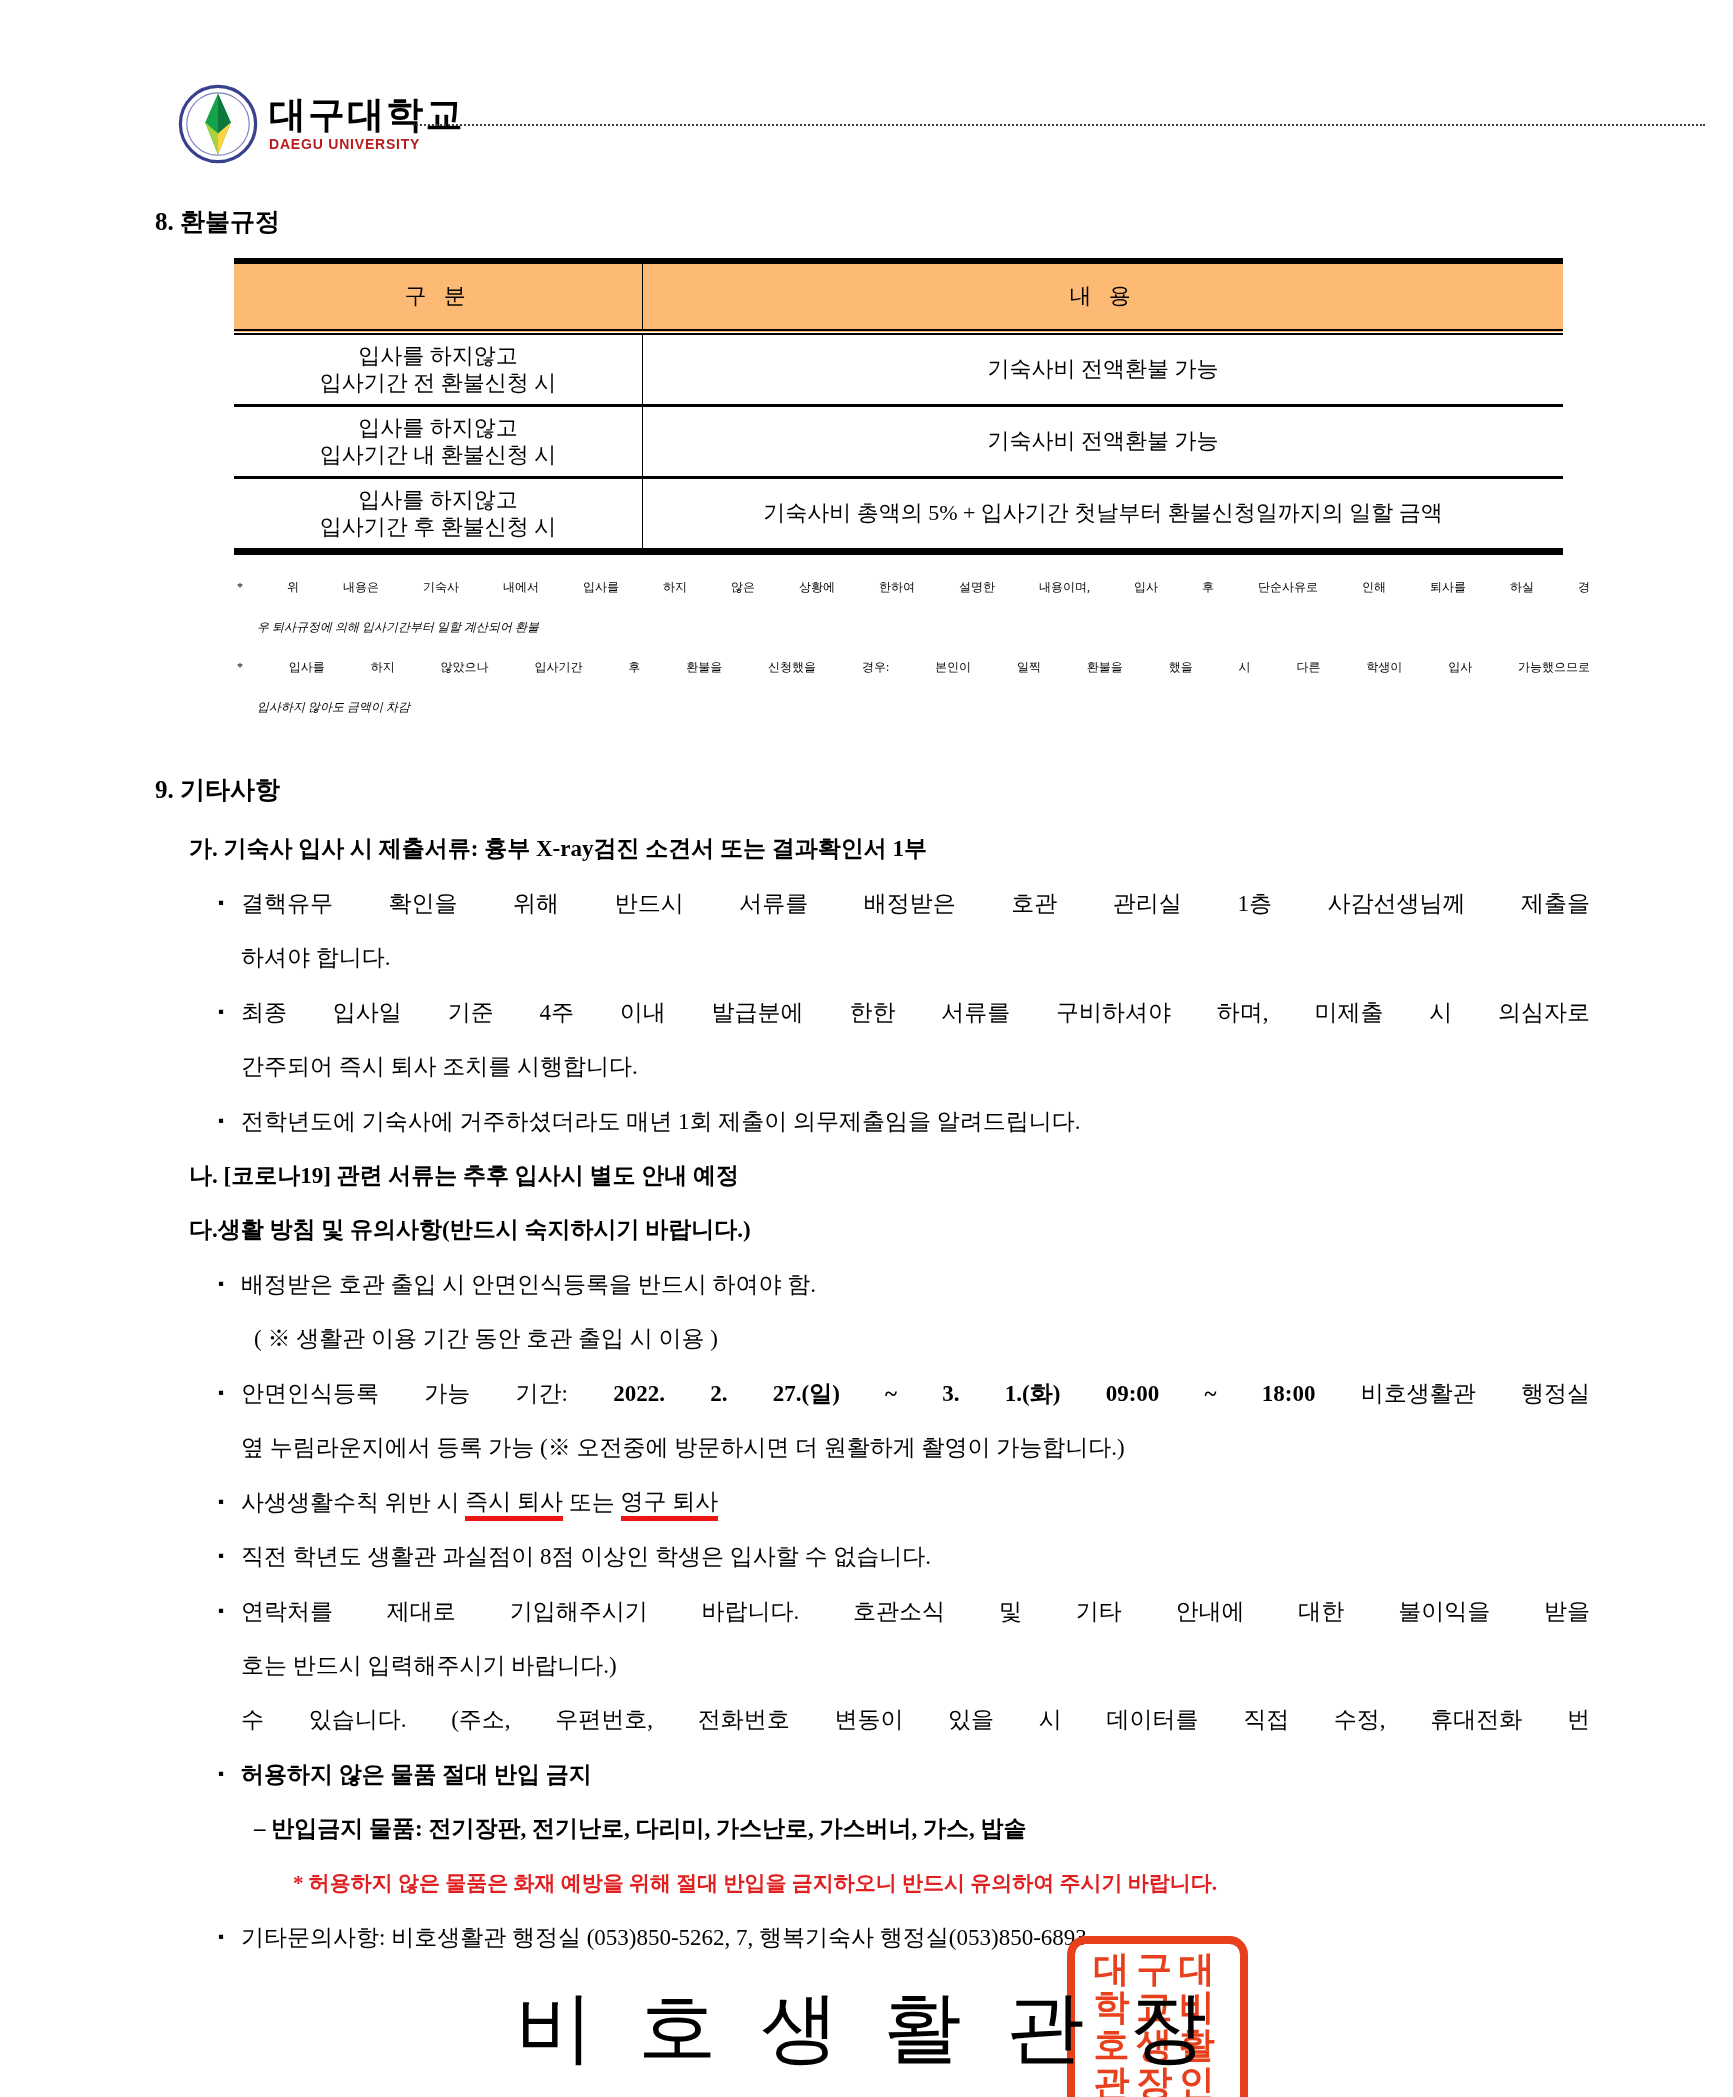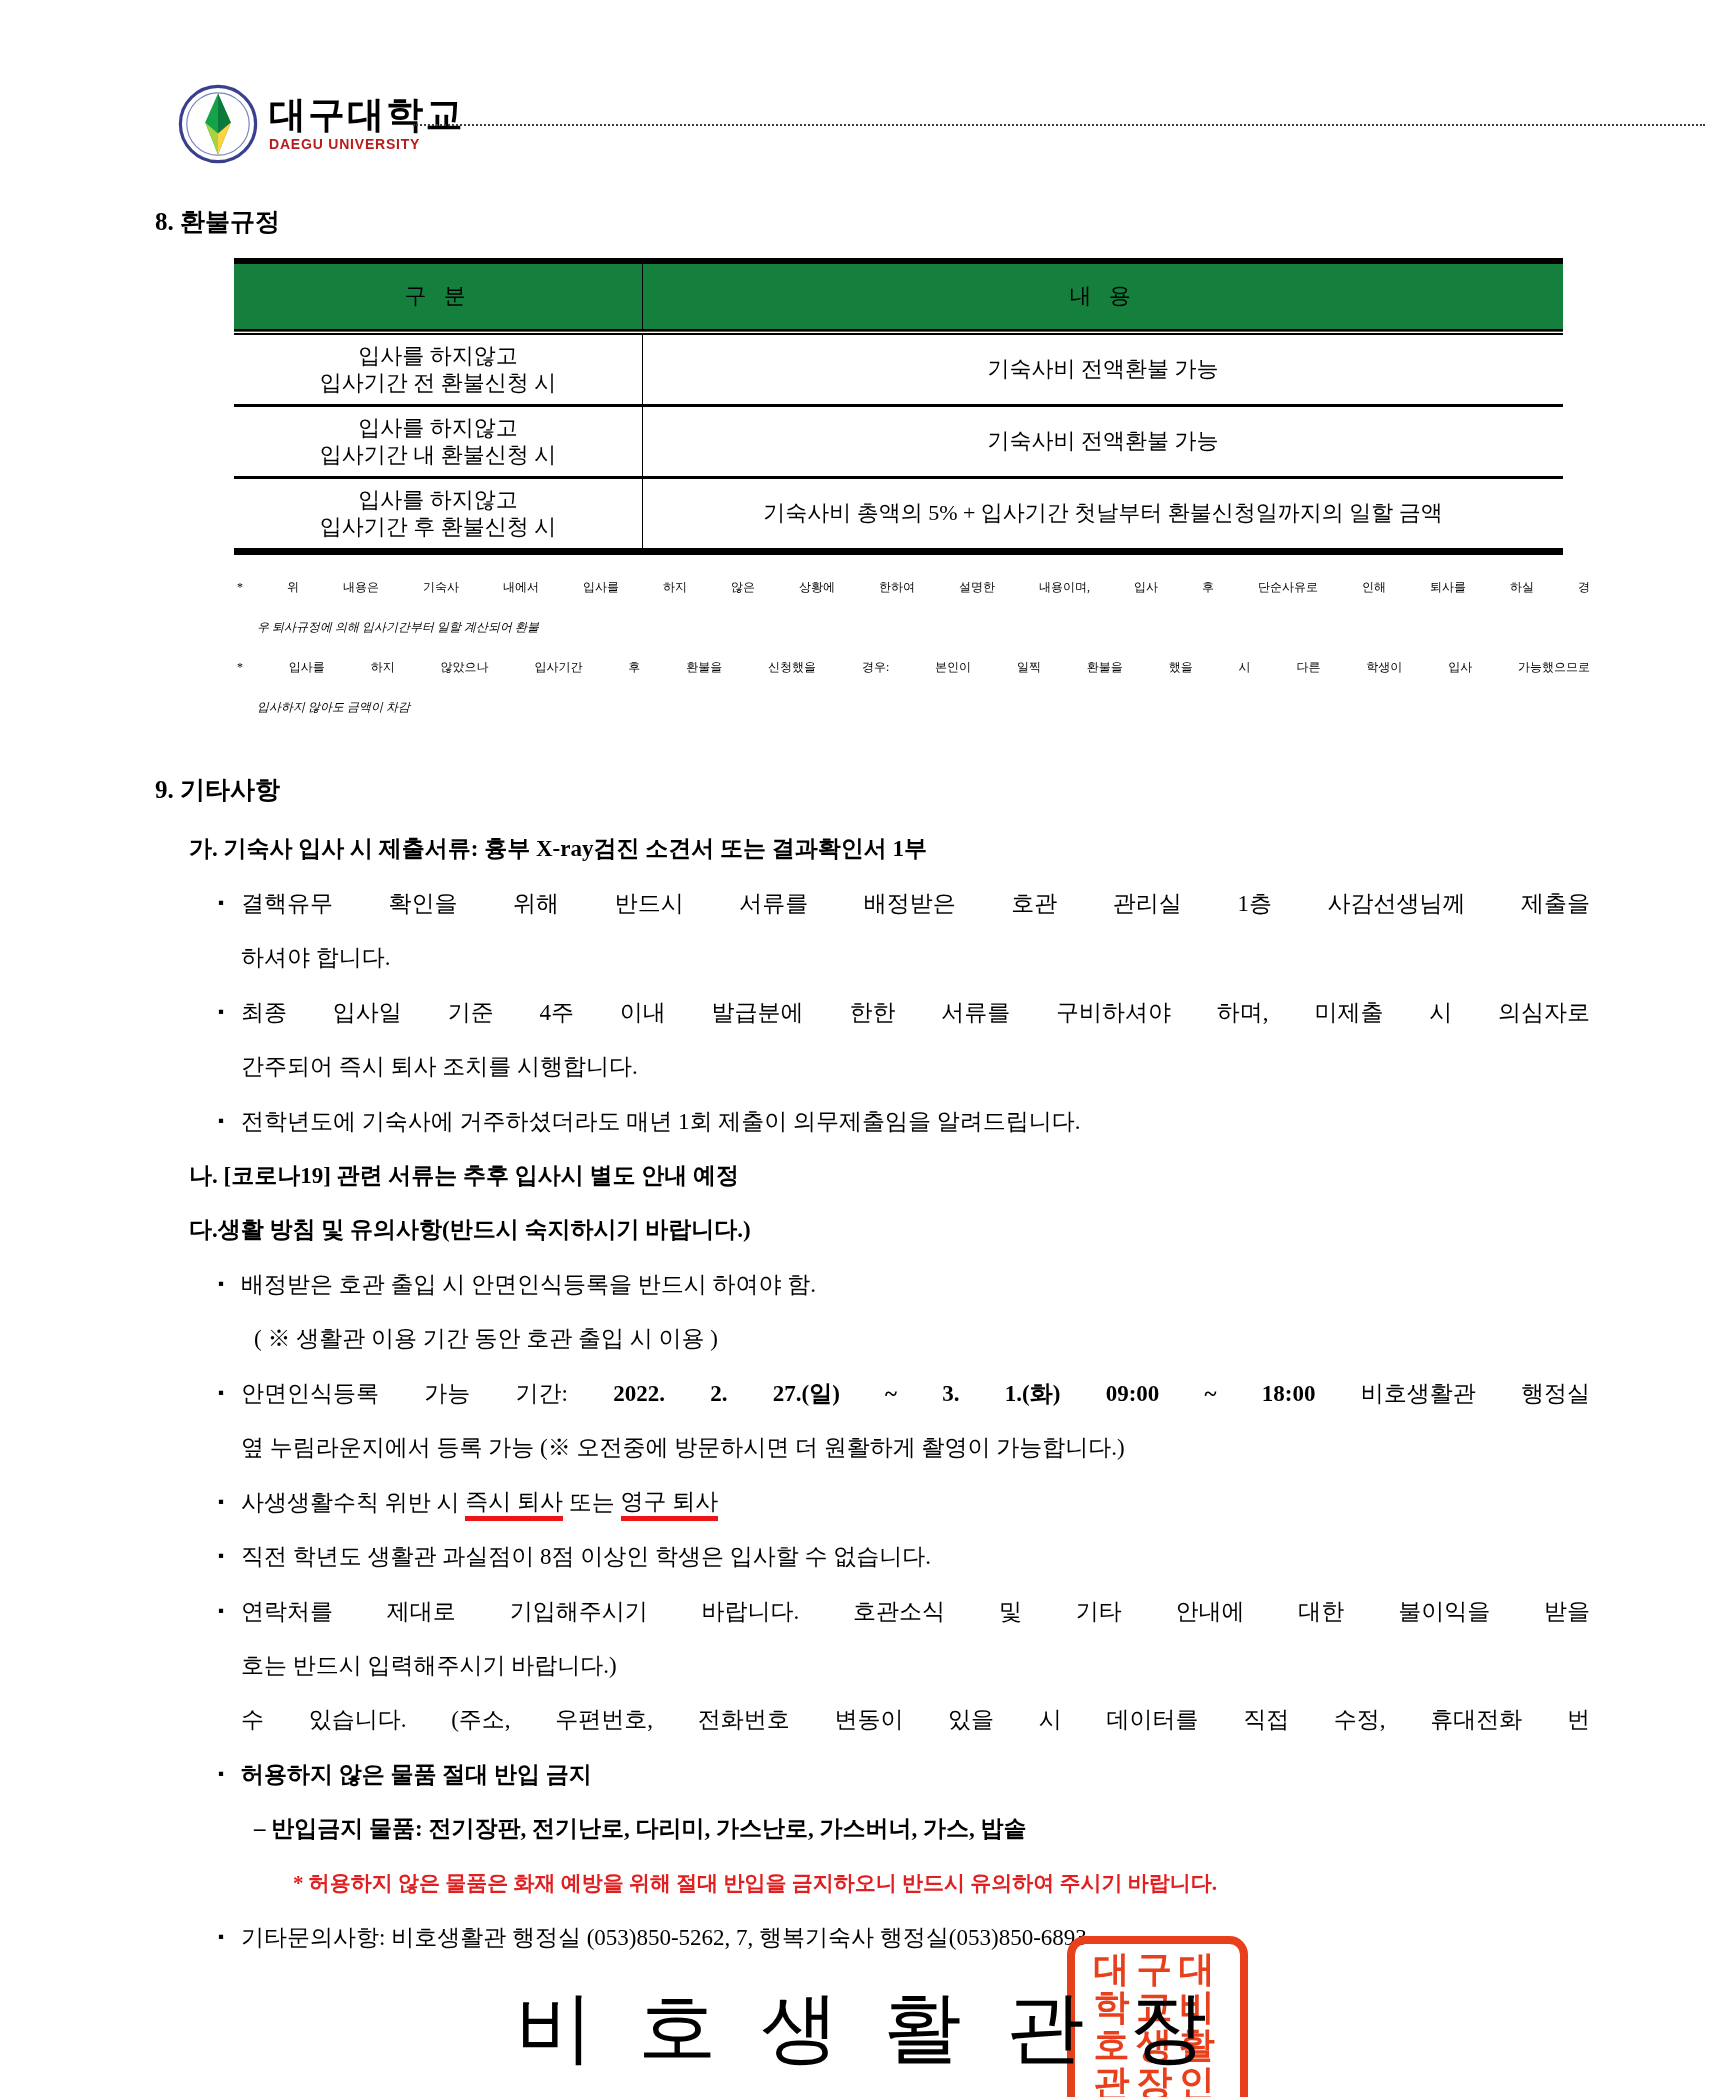--- a/index.html
+++ b/index.html
@@ -19,21 +19,21 @@
   .content { position:absolute; left:155px; top:208px; width:1435px; }
   .sec-title { font-size:25px; font-weight:bold; line-height:1.1; }
 
   
   table.refund {
     margin:22px 0 0 79px; width:1329px; border-collapse:collapse;
     border-top:6.7px solid #000; border-bottom:7.6px solid #000;
     font-size:22px; text-align:center; table-layout:fixed;
   }
   table.refund th {
-    background:#15803d; height:63px; font-weight:normal; letter-spacing:5.9px;
+    background:#fdba74; height:63px; font-weight:normal; letter-spacing:5.9px;
     border-bottom:6.7px double #000;
   }
   table.refund .c1 { width:406px; border-right:1.7px solid #000; }
   table.refund tbody tr { border-top:3.8px solid #000; }
   table.refund tbody tr:first-child { border-top:none; }
   table.refund tbody td { height:64px; padding:2.5px 8.4px; }
   .cat { line-height:27px; }
 
   
   .notes { margin:12.6px 0 0 82px; width:1353px; font-size:12px; line-height:40px; }

